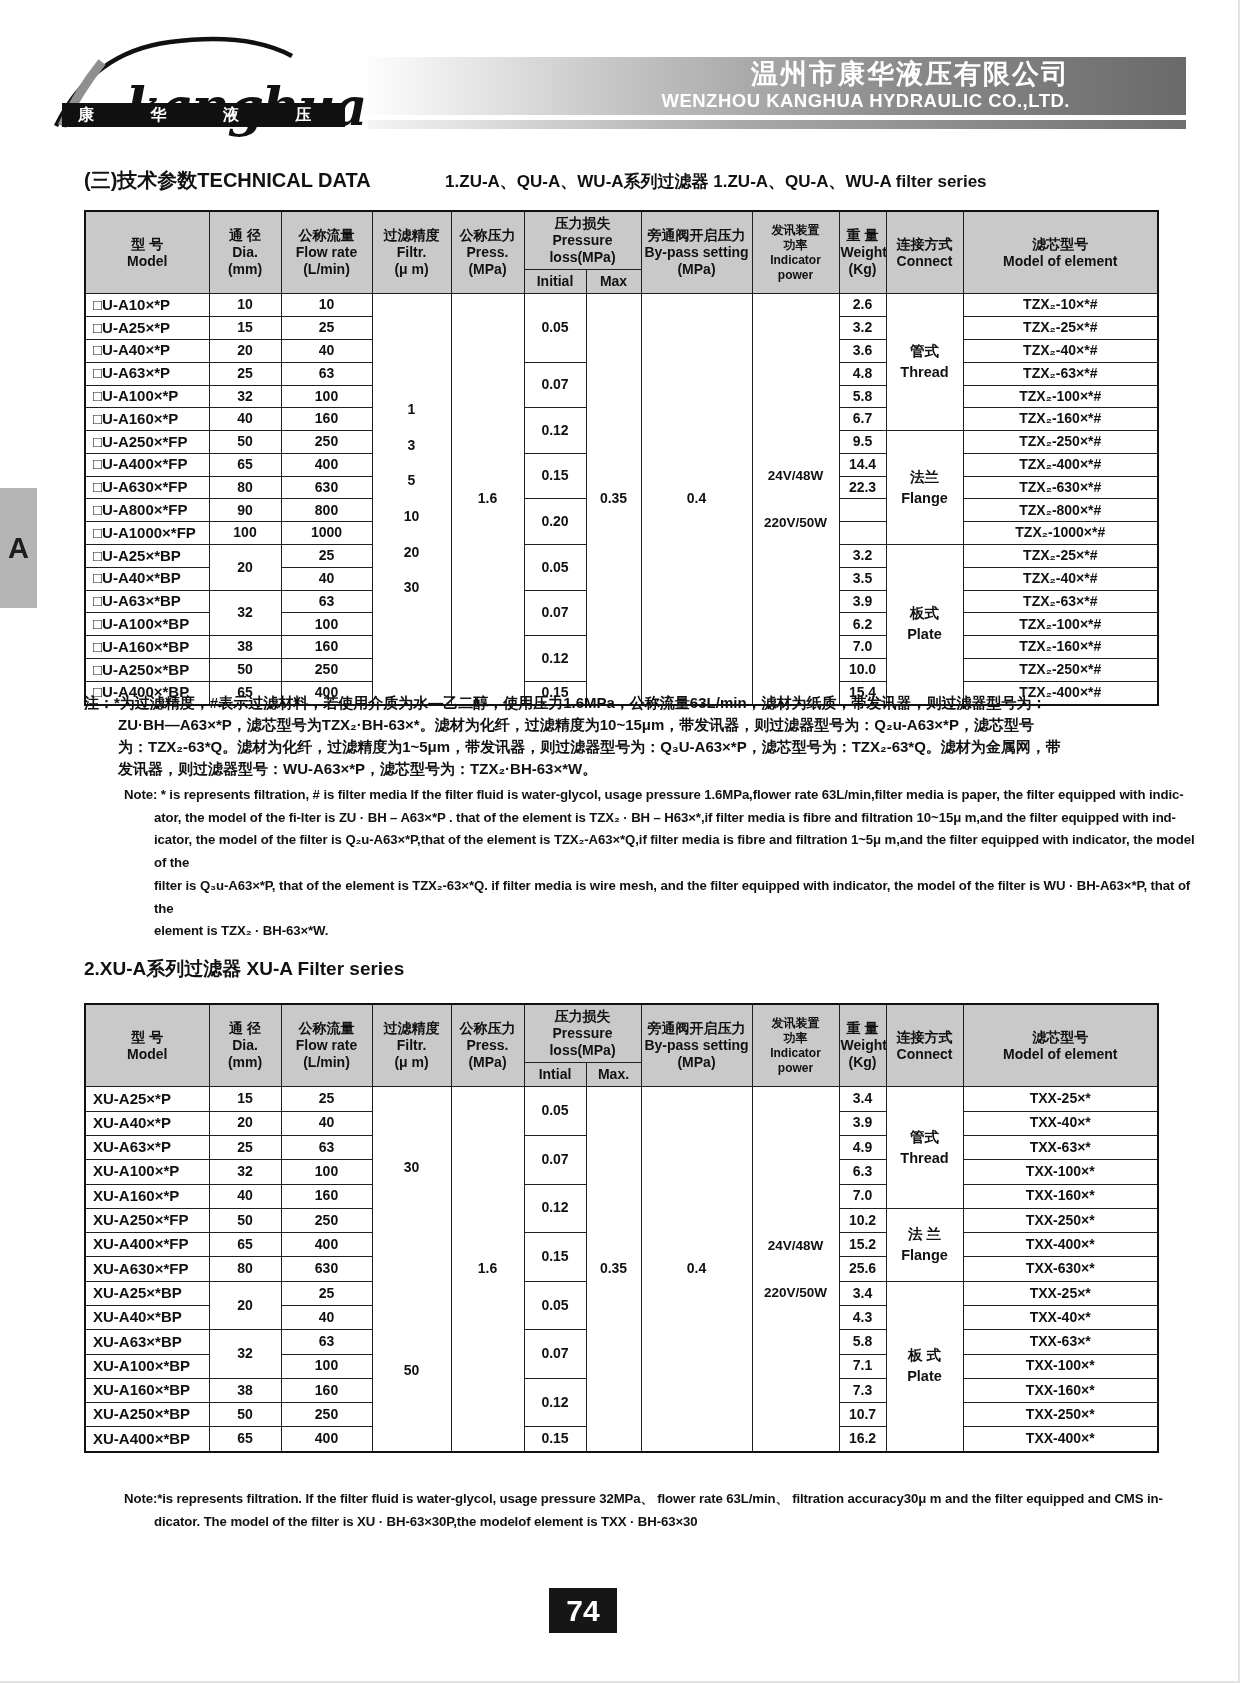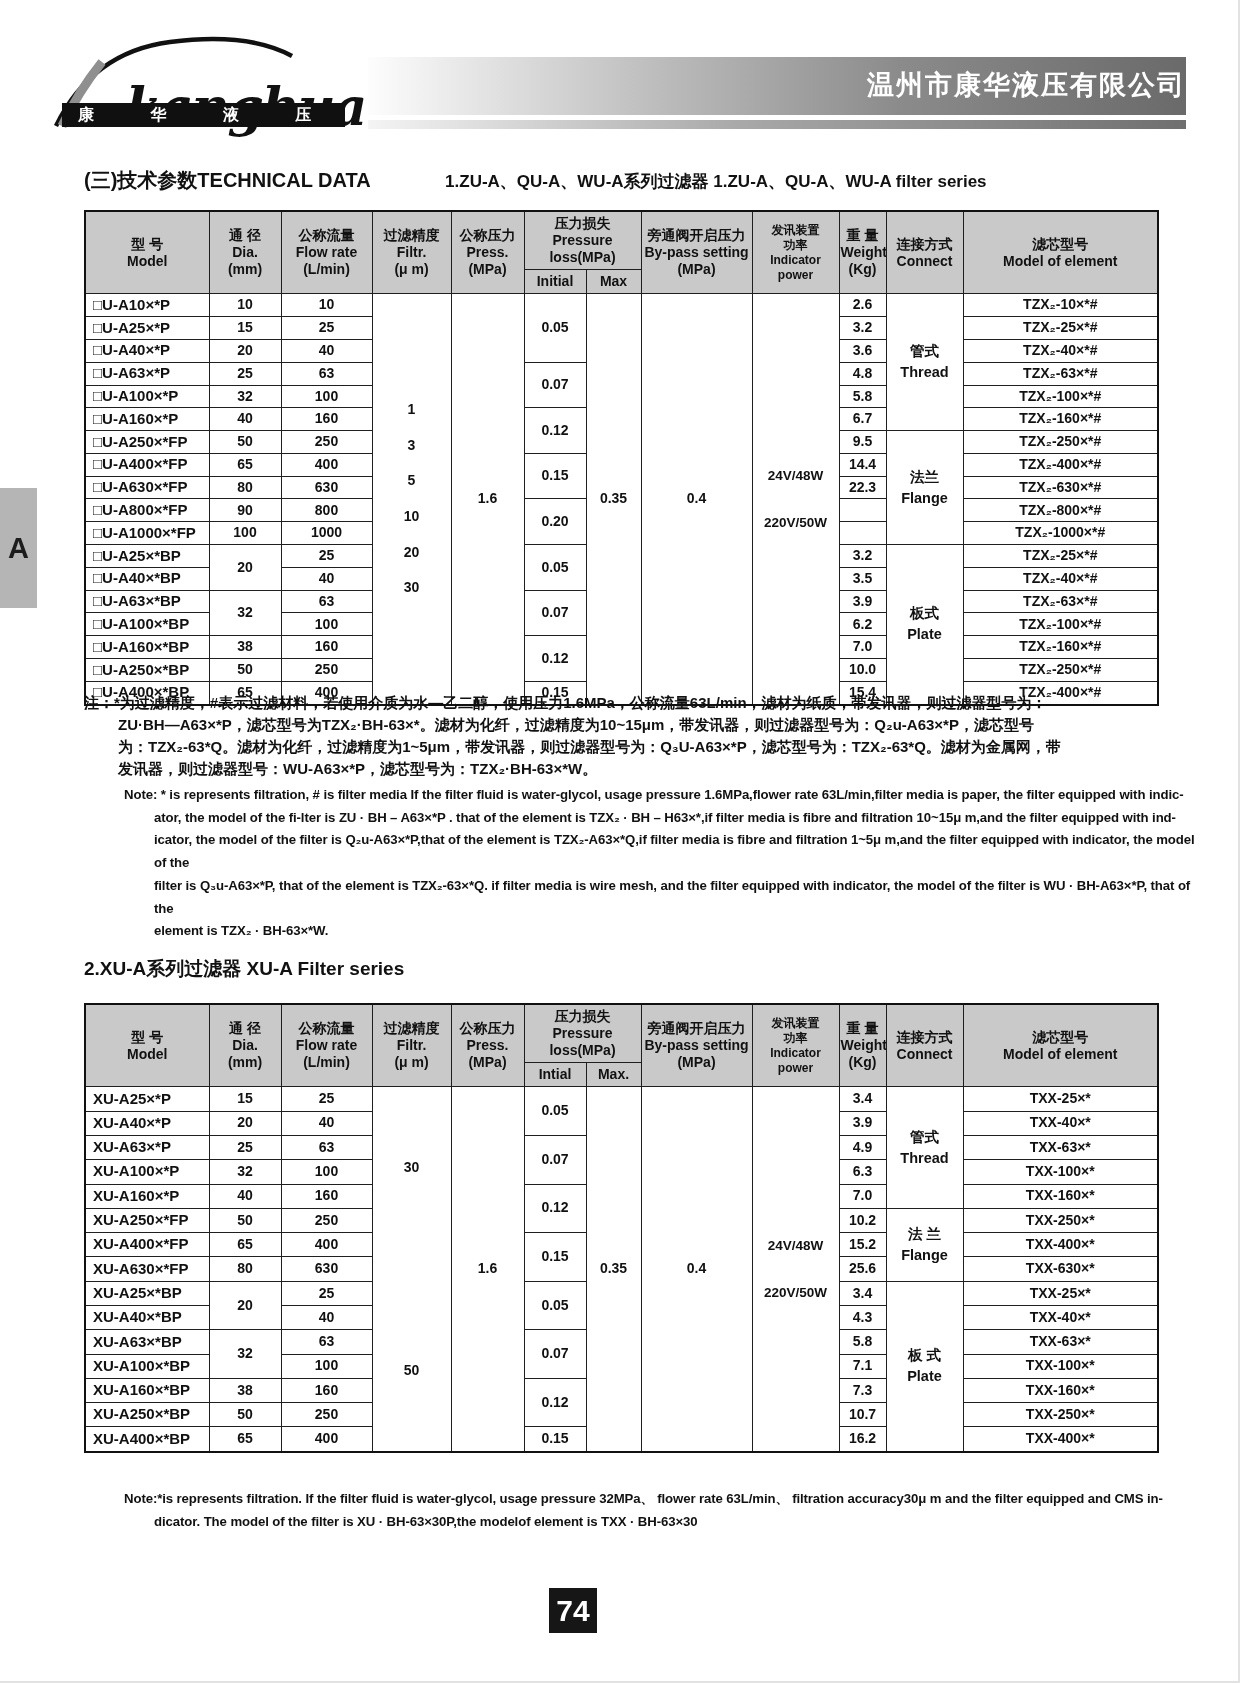--- a/index.html
+++ b/index.html
@@ -13,21 +13,21 @@
   .logo-script{position:absolute;left:76px;top:46px;font-family:"DejaVu Serif",serif;
                font-style:italic;font-weight:bold;font-size:52px;letter-spacing:-2px;line-height:1.05;}
   .logo-script .reg{font-size:17px;vertical-align:super;font-style:normal;margin-left:4px;}
   .logo-bar{position:absolute;left:12px;top:69px;width:283px;height:24px;background:#101010;
             color:#fff;font-weight:bold;font-size:16px;line-height:24px;padding:0 16px;
             word-spacing:52px;white-space:nowrap;box-sizing:border-box;}
 
   .banner{position:absolute;left:368px;top:57px;width:818px;height:58px;
           background:linear-gradient(to right,#fdfdfd 0%,#bdbdbd 35%,#8b8b8b 65%,#6a6a6a 100%);
           display:flex;flex-direction:column;justify-content:center;align-items:flex-end;
-          box-sizing:border-box;color:#fff;}
+          padding-right:116px;box-sizing:border-box;color:#fff;}
   .banner-cn{font-size:27px;font-weight:bold;letter-spacing:2px;line-height:1.1;}
   .banner-en{font-size:18.5px;font-weight:bold;letter-spacing:.5px;line-height:1.2;}
   .banner-strip{position:absolute;left:368px;top:120px;width:818px;height:9px;
           background:linear-gradient(to right,#f4f4f4 0%,#a9a9a9 45%,#6f6f6f 100%);}
 
   
   .side-tab{position:absolute;left:0;top:488px;width:37px;height:120px;background:#b5b5b5;
             display:flex;align-items:center;justify-content:center;font-size:29px;
             font-weight:600;color:#1d1d1d;}
 
@@ -60,40 +60,41 @@
            line-height:1.46;white-space:pre-line;padding-left:34px;text-indent:-34px;box-sizing:border-box;}
   .note-en{position:absolute;left:84px;width:1080px;font-size:13.2px;font-weight:bold;
            line-height:1.72;white-space:pre-line;padding-left:30px;text-indent:-30px;
            letter-spacing:-0.1px;box-sizing:border-box;margin-left:40px;}
   #note1-zh{top:692px;}
   #note1-en{top:784px;}
   #note2-zh{top:1438px;}
   #note2-en{top:1488px;}
 
   
-  .page-num{position:absolute;left:549px;top:1588px;width:48px;height:45px;background:#161616;
+  .page-num{position:absolute;left:549px;top:1588px;width:68px;height:45px;background:#161616;
             color:#fff;font-size:30px;font-weight:bold;display:flex;align-items:center;
             justify-content:center;}
 </style>
 </head>
 <body>
 
 <div class="page">
 
   <div class="logo-area">
     <svg class="swoosh" viewBox="0 0 330 95">
       <path d="M6 92 Q 42 18 120 8 T 242 22" stroke="#111" stroke-width="4.5" fill="none"></path>
       <path d="M12 92 Q 28 58 52 28" stroke="#8f8f8f" stroke-width="9" fill="none"></path>
     </svg>
     <div class="logo-script"><span>kanghua</span><span class="reg">®</span></div>
     <div class="logo-bar">康 华 液 压</div>
   </div>
 
   <div class="banner">
     <div class="banner-cn">温州市康华液压有限公司</div>
+    <div class="banner-en">WENZHOU KANGHUA HYDRAULIC CO.,LTD.</div>
   </div>
   <div class="banner-strip"></div>
 
   <div class="side-tab">A</div>
 
   <div class="sec1">
     <span class="t1">(三)技术参数TECHNICAL DATA</span>
     <span class="t2">1.ZU-A、QU-A、WU-A系列过滤器  1.ZU-A、QU-A、WU-A filter series</span>
   </div>
 

